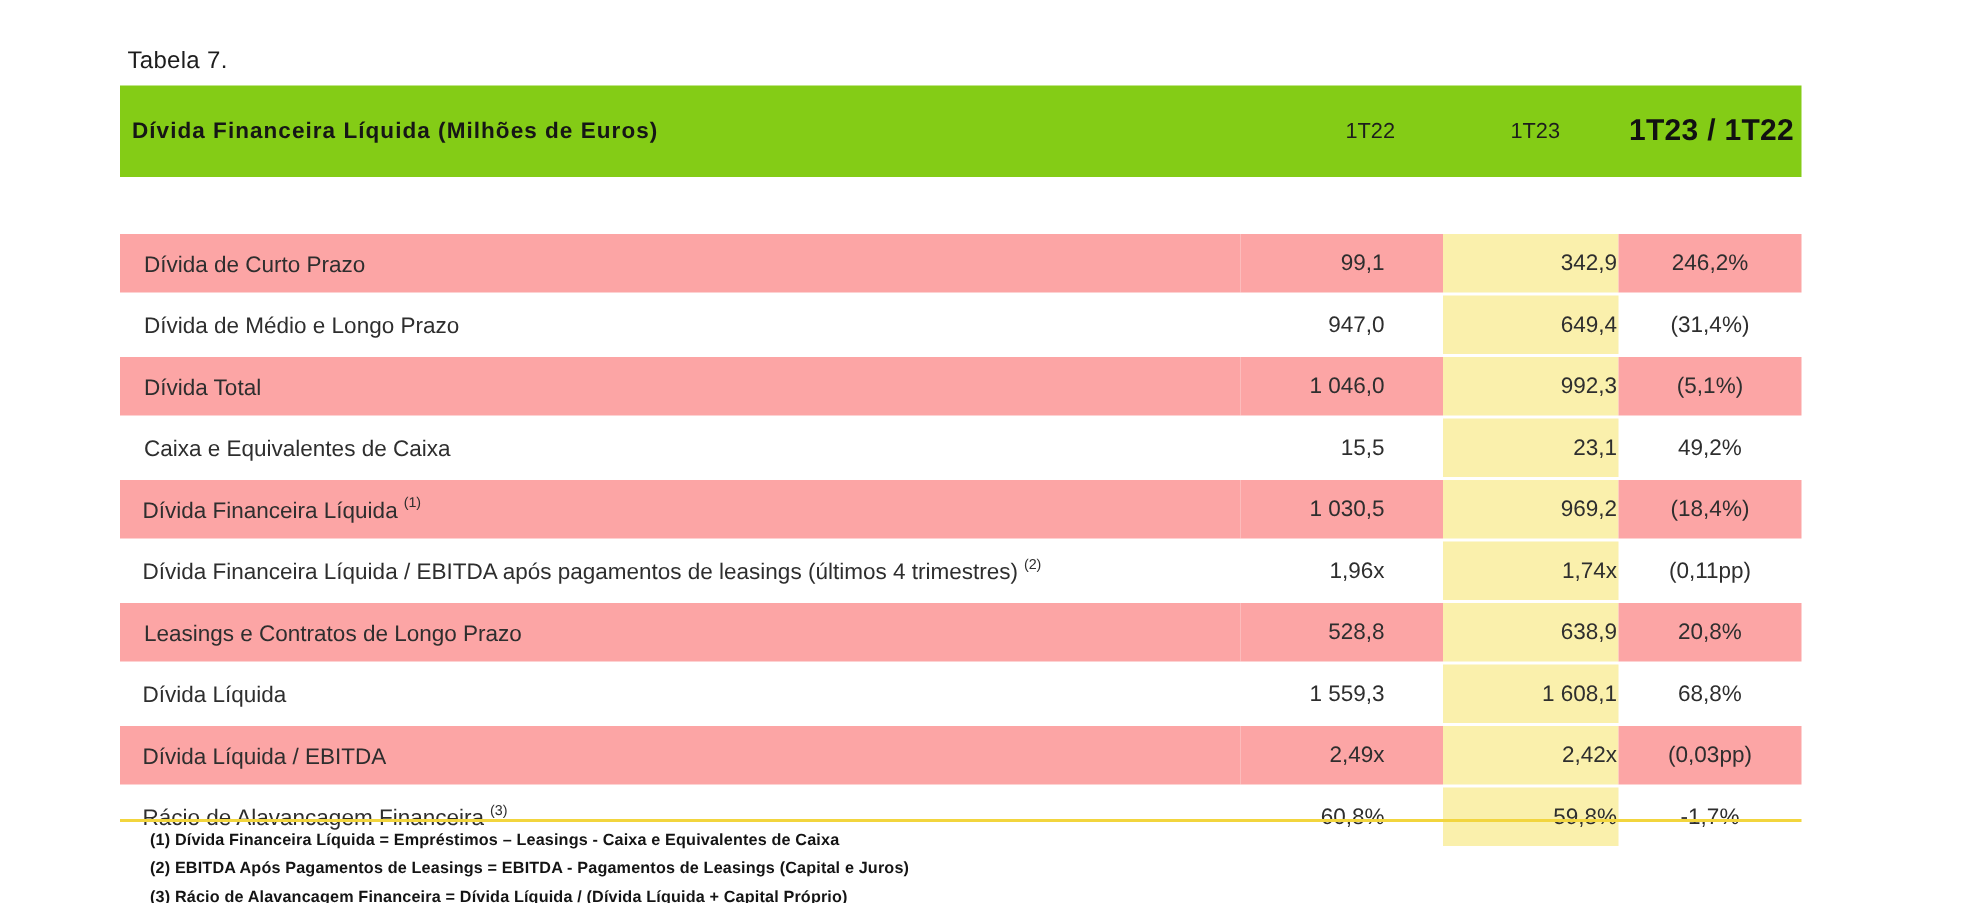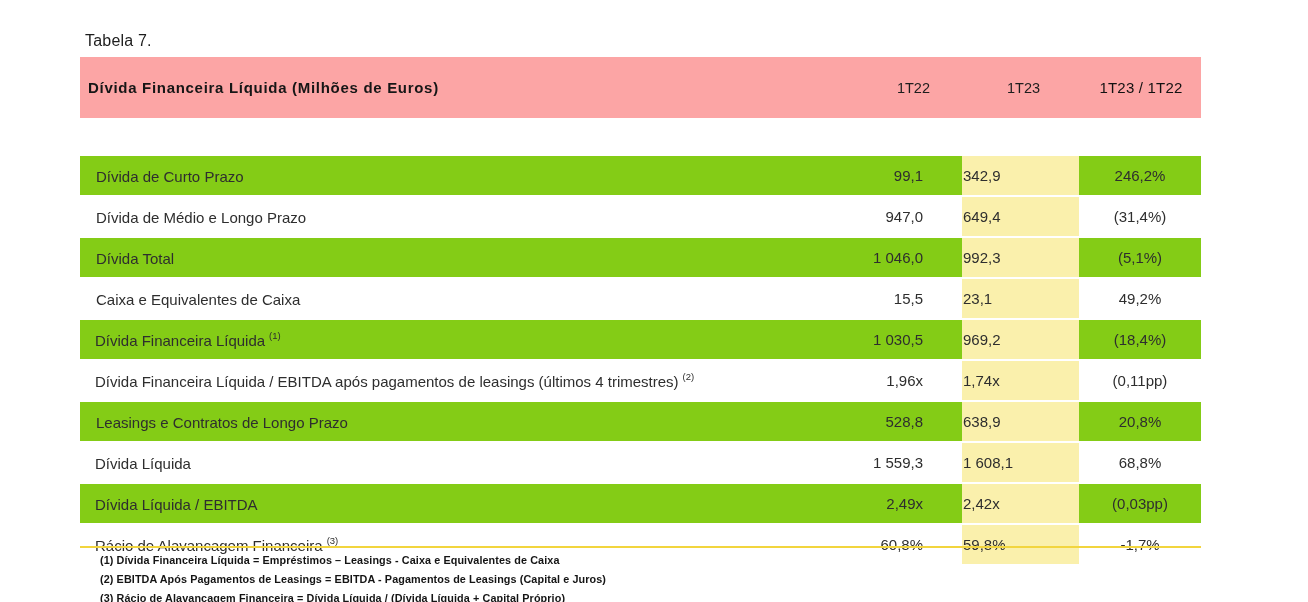--- a/index.html
+++ b/index.html
@@ -16,37 +16,37 @@
     position:absolute; left:80px; top:23px; width:1121px; height:61px;
     display:flex; align-items:center; box-sizing:border-box;
   }
   .banner .blabel {
     flex:1 1 auto; padding-left:8px; font-weight:bold; font-size:15px;
     letter-spacing:0.7px; color:#161616; white-space:nowrap;
   }
   .hc1 { width:95px;  text-align:right;  font-size:14.5px; color:#1d1d1d; }
   .hsp { width:36px; }
   .hc2 { width:115px; text-align:center; font-size:14.5px; color:#1d1d1d; }
-  .hc3 { width:120px; text-align:center; font-size:15px; font-weight:normal; color:#111; letter-spacing:0.2px; }
+  .hc3 { width:120px; text-align:center; font-size:20px; font-weight:bold; color:#111; letter-spacing:0.2px; }
 
   table.fin {
     position:absolute; left:80px; top:120px; width:1121px;
     border-collapse:separate; border-spacing:0 2px; table-layout:fixed;
   }
   table.fin td {
     height:37px; font-size:15px; color:#2e2e2e; vertical-align:middle;
     white-space:nowrap; overflow:hidden;
   }
   td.label        { padding-left:15px; }
   td.label.indent { padding-left:16px; }
   td.v1 { width:95px;  text-align:right; }
   td.sp { width:36px; }
-  td.v2 { width:115px; text-align:left; }
+  td.v2 { width:115px; text-align:right; }
   td.v3 { width:120px; text-align:center; }
-  tr.alt td { background:#84cc16; }
+  tr.alt td { background:#fca5a5; }
   tr.row td.v2 { background:#FAF0AC; }
 
   sup.fn {
     font-size:9.5px; position:relative; top:-1px; margin-left:4px;
     color:#2e2e2e; letter-spacing:0;
   }
   .rule {
     position:absolute; left:80px; top:512px; width:1121px; height:2px;
     background:#F2D53E;
   }
@@ -56,21 +56,21 @@
     letter-spacing:0.1px;
   }
 </style>
 </head>
 <body>
 
 <div class="page">
 
   <div class="title">Tabela 7.</div>
 
-  <div class="banner" id="banner" style="background: #fca5a5;">
+  <div class="banner" id="banner" style="background: #84cc16;">
     <span class="blabel">Dívida Financeira Líquida (Milhões de Euros)</span>
     <span class="hc1">1T22</span>
     <span class="hsp"></span>
     <span class="hc2">1T23</span>
     <span class="hc3">1T23 / 1T22</span>
   </div>
 
   <table class="fin">
     <tbody id="tbody">
         <tr class="row alt">

